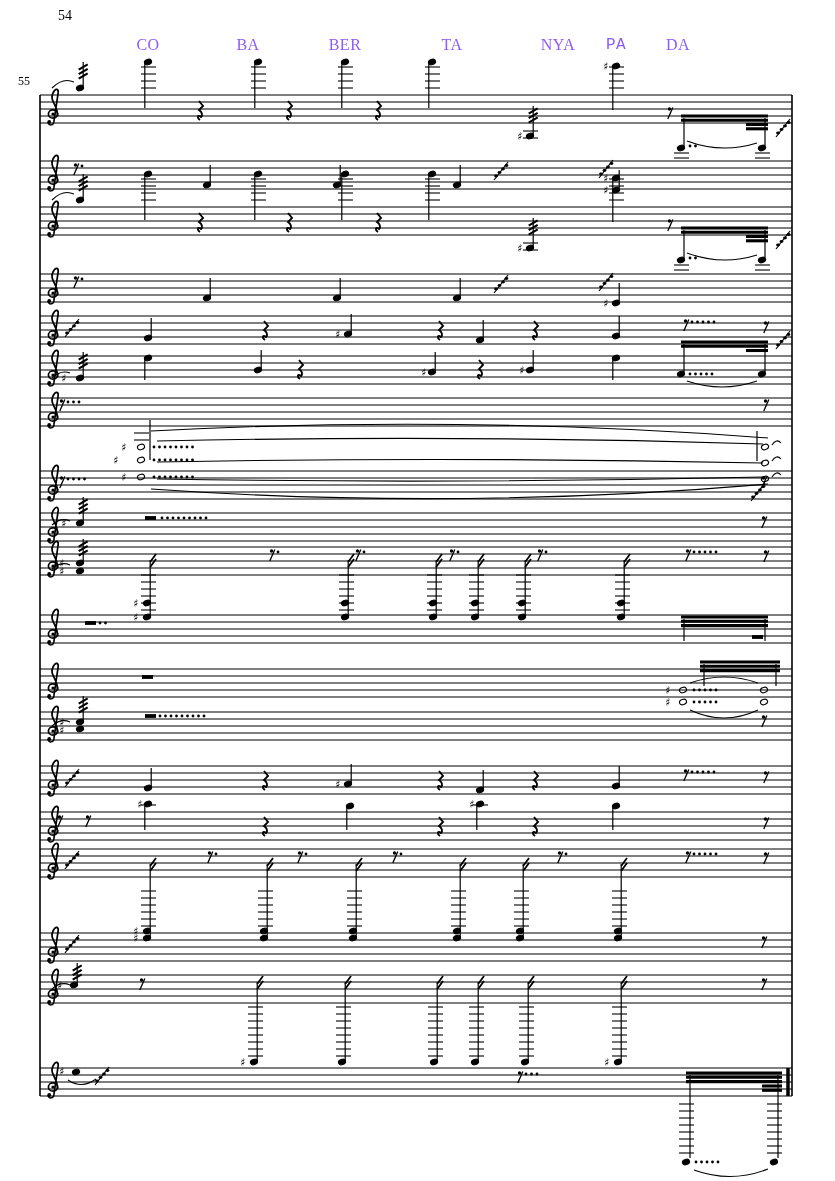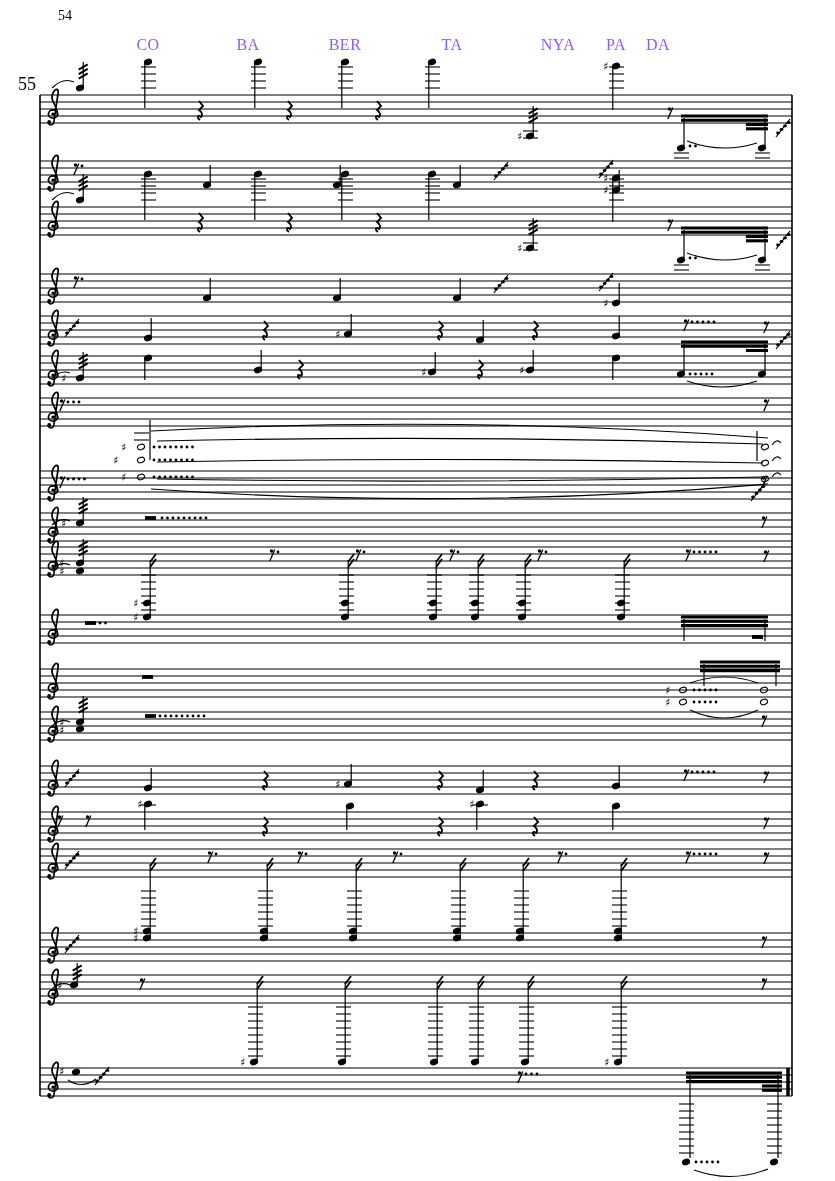--- a/index.html
+++ b/index.html
@@ -1,38 +1,38 @@
 <!DOCTYPE html>
 <html><head>
 <meta charset="utf-8">
 <style>
   html,body{margin:0;padding:0;background:#e8e8e8;}
   #page{position:relative;width:835px;height:1181px;background:#ffffff;margin:0 auto;overflow:hidden;
         font-family:"Liberation Serif", serif;}
   #score{position:absolute;left:0;top:0;}
   .mnum{position:absolute;color:#000;font-family:"Liberation Serif",serif;}
   #m54{left:58px;top:8px;font-size:14px;}
-  #m55{left:18px;top:74px;font-size:18px;}
+  #m55{left:18px;top:74px;font-size:12px;}
   .lyric{position:absolute;top:36px;transform:translateX(-50%);font-size:16px;color:#8b5cf6;
          font-family:"Liberation Serif",serif;letter-spacing:0.5px;}
 </style>
 </head>
 <body>
 
 <div id="page">
   <span id="m54" class="mnum">54</span>
   <span id="m55" class="mnum">55</span>
   <div id="lyrics-row">
       <span class="lyric" style="left: 148px;">CO</span>
       <span class="lyric" style="left: 248px;">BA</span>
       <span class="lyric" style="left: 345px;">BER</span>
       <span class="lyric" style="left: 432px; margin-left: 20px;">TA</span>
       <span class="lyric" style="left: 558px;">NYA</span>
-      <span class="lyric" style="left: 616px;">PA</span>
-      <span class="lyric" style="left: 658px;">DA</span>
+      <span class="lyric" style="left: 616px; font-family: Liberation Mono, monospace;">PA</span>
+      <span class="lyric" style="left: 678px;">DA</span>
     </div>
   <svg id="score" width="835" height="1181" viewBox="0 0 835 1181">
       <g>
         <line x1="40" y1="95" x2="792" y2="95" stroke="#000000" stroke-width="1.1"></line>
         <line x1="40" y1="102" x2="792" y2="102" stroke="#000000" stroke-width="1.1"></line>
         <line x1="40" y1="109" x2="792" y2="109" stroke="#000000" stroke-width="1.1"></line>
         <line x1="40" y1="116" x2="792" y2="116" stroke="#000000" stroke-width="1.1"></line>
         <line x1="40" y1="123" x2="792" y2="123" stroke="#000000" stroke-width="1.1"></line>
         <g>
           <ellipse cx="53" cy="114" rx="4.6" ry="4.2" fill="none" stroke="#000000" stroke-width="1.7"></ellipse>

